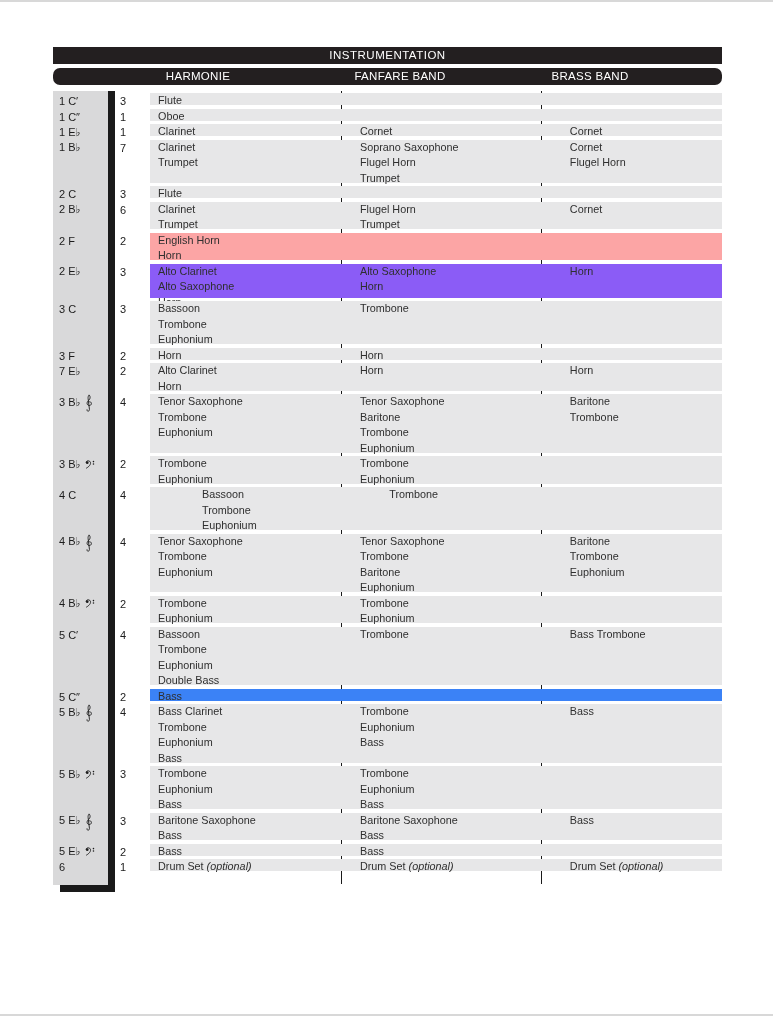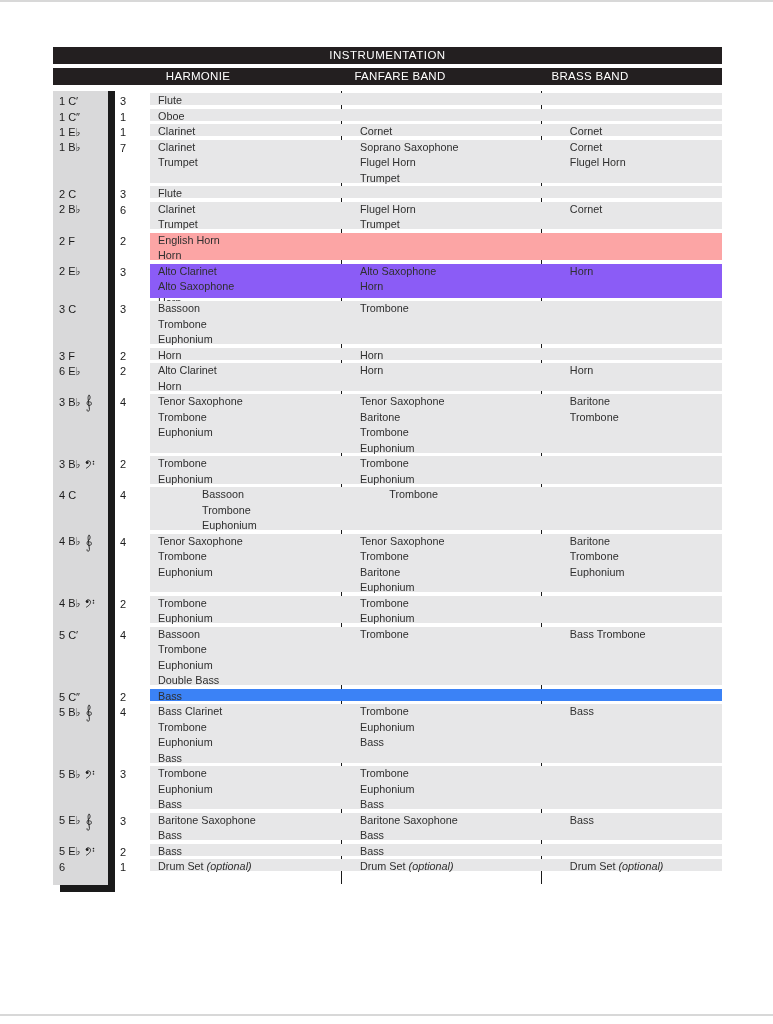--- a/index.html
+++ b/index.html
@@ -4,21 +4,21 @@
 <style>
   html,body{margin:0;padding:0;background:#fff;}
   .page{position:relative;width:773px;height:1024px;background:#ffffff;overflow:hidden;
         font-family:"Liberation Sans","DejaVu Sans",sans-serif;}
   .page-edge{position:absolute;left:0;width:773px;background:#d8d8d8;}
   .edge-top{top:0;height:2px;}
   .edge-bottom{top:1014px;height:2px;}
   .content{position:absolute;left:53px;top:47px;width:669px;}
   .bar{background:#231f20;color:#fff;font-weight:normal;height:17px;line-height:17px;}
   .bar-title{text-align:center;font-size:11.5px;letter-spacing:.5px;margin-bottom:4px;}
-  .bar-cols{position:relative;font-size:11.5px;letter-spacing:.3px;}
+  .bar-cols{position:relative;font-size:11.5px;letter-spacing:.3px;border-radius:7px;}
   .bar-cols .colhead{position:absolute;top:0;transform:translateX(-50%);white-space:nowrap;}
   .colhead.h1{left:145px;} .colhead.h2{left:347px;} .colhead.h3{left:537px;}
   .table{position:relative;margin-top:8px;}
   .panel{position:absolute;left:0;top:-2px;width:55px;background:#d9d9da;
          border-right:7px solid #1a1a1a;}
   .panel::after{content:'';position:absolute;left:7px;bottom:-7px;width:55px;height:7px;background:#1a1a1a;}
   .groups{margin-left:97px;width:572px;}
   .group{position:relative;margin-bottom:3.5px;background:#e7e7e8;display:flex;gap:33px;}
   .part-label{position:absolute;left:-97px;top:0;width:49px;padding-left:6px;height:16px;
               font-size:11px;color:#1c1c1c;display:flex;align-items:center;gap:4px;white-space:nowrap;}
@@ -191,21 +191,21 @@
             <div class="col col0">
               <div class="line">Horn</div>
             </div>
             <div class="col col1">
               <div class="line">Horn</div>
             </div>
             <div class="col col2"></div>
           </div>
           <div class="group" style="height: 27.5px; background: rgb(231, 231, 232);">
             <div class="part-label">
-              <span>6 E♭</span>
+              <span>7 E♭</span>
             </div>
             <div class="count">2</div>
             <div class="col col0">
               <div class="line">Alto Clarinet</div>
               <div class="line">Horn</div>
             </div>
             <div class="col col1">
               <div class="line">Horn</div>
             </div>
             <div class="col col2">

